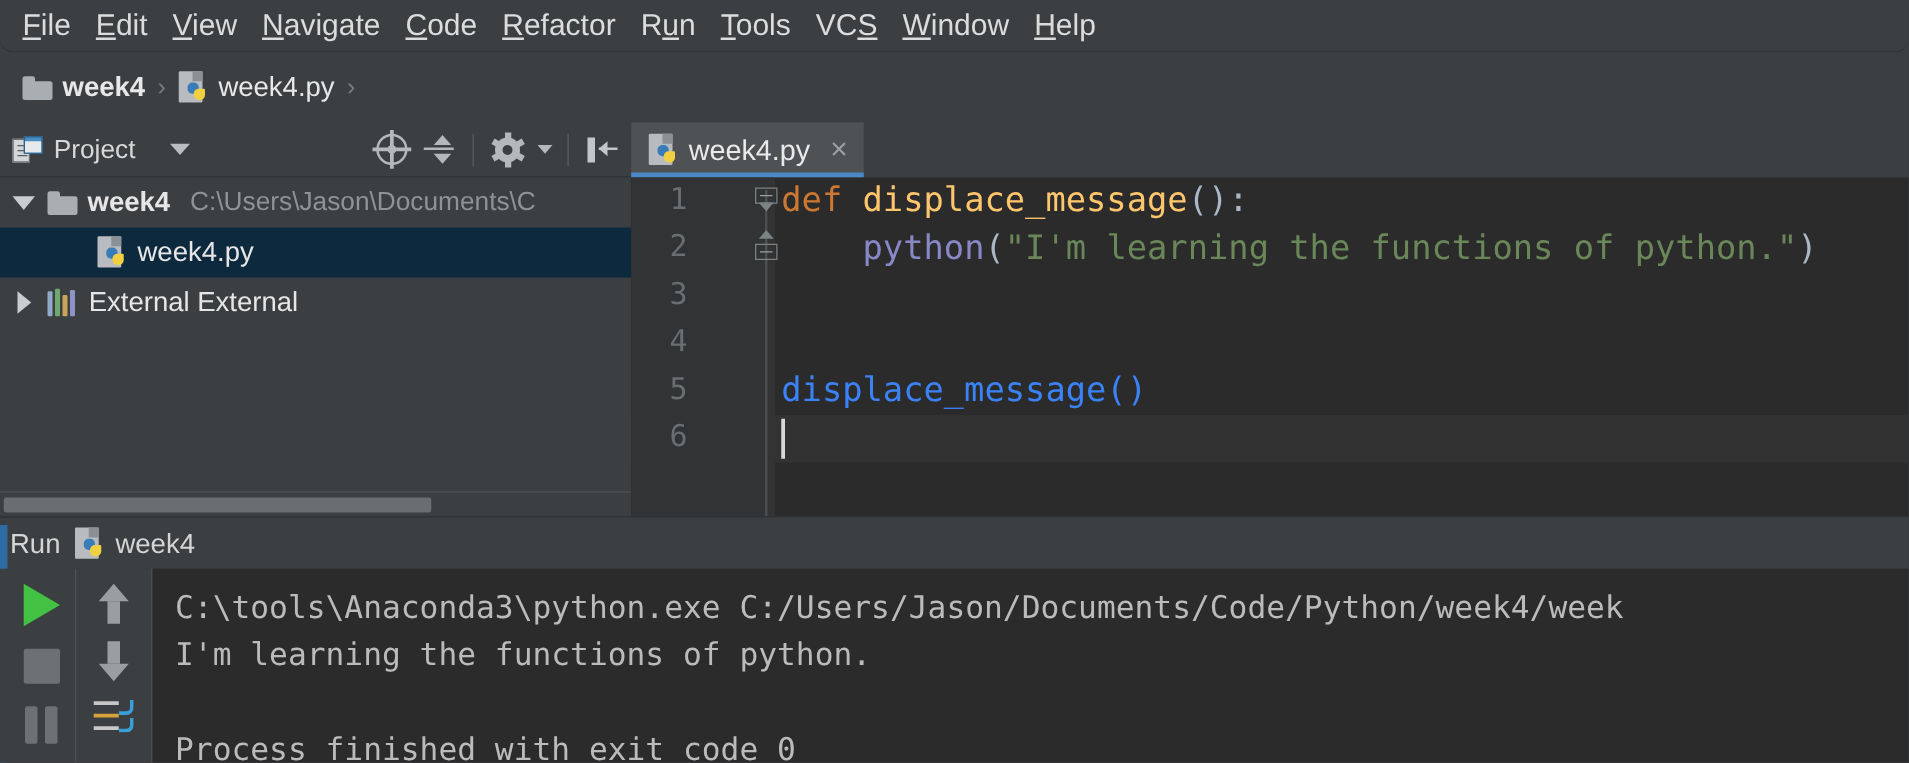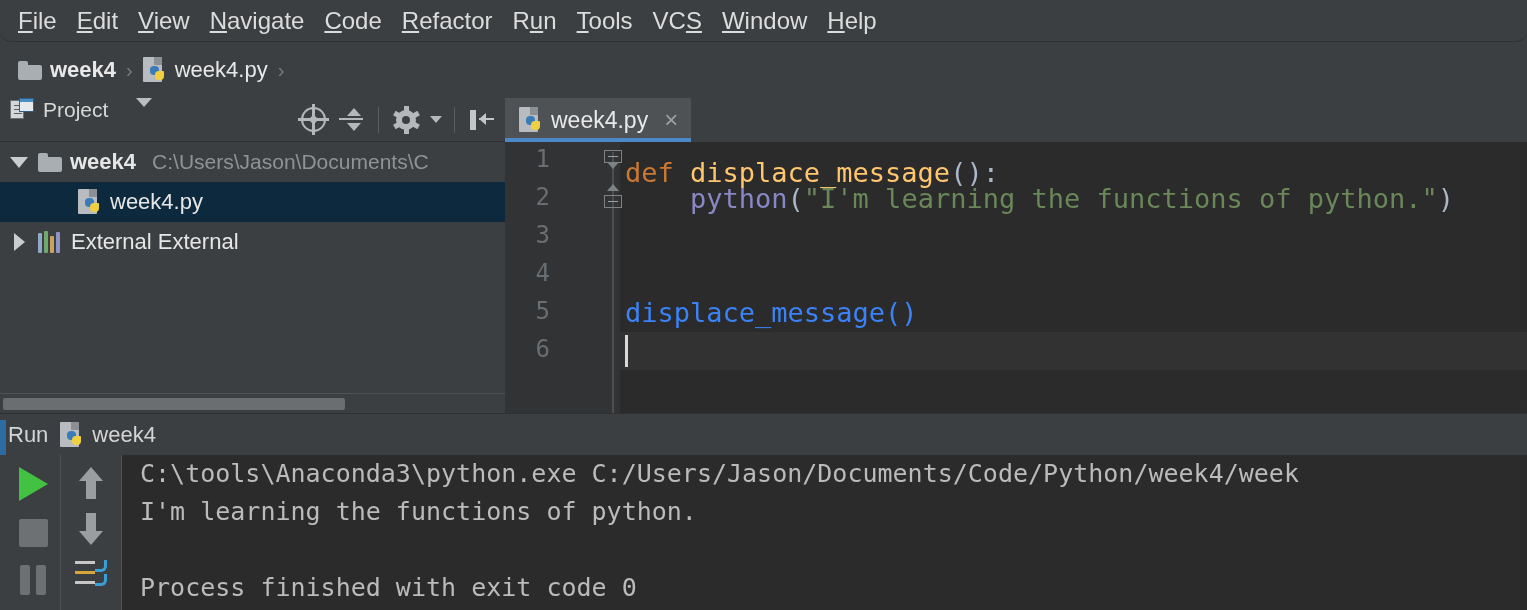--- a/index.html
+++ b/index.html
@@ -59,21 +59,21 @@
     background: #3a7cb8; border-radius: 4px 4px 1px 4px;
   }
   .py-ico .snake-y {
     position: absolute; left: 12px; top: 14px; width: 9px; height: 9px;
     background: #f0d040; border-radius: 4px 1px 4px 4px;
   }
 
   
   .twheader {
     position: absolute; left: 0; top: 98px; width: 505px; height: 44px;
-    background: #3c3f41; display: flex; padding-left: 10px;
+    background: #3c3f41; display: flex; align-items: center; padding-left: 10px;
     border-bottom: 1px solid #2e3133;
   }
   .tw-title { color: #d8d8d8; font-size: 21px; margin-left: 9px; }
   .caret-dn {
     width: 0; height: 0; border-left: 8px solid transparent;
     border-right: 8px solid transparent; border-top: 9px solid #b9bdc0;
     margin-left: 28px;
   }
   .tw-actions {
     margin-left: auto; display: flex; align-items: center; gap: 8px;
@@ -331,21 +331,21 @@
     position: absolute; right: 0; width: 12px; height: 12px;
     border: 3px solid #3a9fd8; border-left: none; border-top: none;
     border-radius: 0 0 6px 0;
   }
   .wrap-ico .ww.a { top: 1px; }
   .wrap-ico .ww.b { top: 15px; }
   .console {
     position: absolute; left: 122px; top: 0; right: 0; height: 155px;
     background: #2b2b2b; overflow: hidden;
     font-family: "DejaVu Sans Mono", monospace; font-size: 25px;
-    color: #bbbbbb; padding: 0 0 0 18px;
+    color: #bbbbbb; padding: 12px 0 0 18px;
   }
   .console-line { height: 38px; line-height: 38px; white-space: pre; }
 </style>
 </head>
 <body>
 
 <div id="app">
 
   <div class="menubar">
     <div class="menu-item"><span class="mn">F</span>ile</div>
@@ -486,21 +486,21 @@
       <span class="fold-mark" style="top:8px;">
         <span class="bx"></span>
           <span class="tip"></span>
       </span>
       <span class="fold-mark end" style="top:48px;">
         <span class="tip"></span>
           <span class="bx"></span>
       </span>
     </div>
     <div class="code-area">
-      <div class="code-line" style="top:12px;"><span class="kw">def </span><span class="fn">displace_message</span><span class="pln">():</span></div>
+      <div class="code-line" style="top:0px;"><span class="kw">def </span><span class="fn">displace_message</span><span class="pln">():</span></div>
       <div class="code-line" style="top:38px;"><span class="pln">    </span><span class="bi">python</span><span class="pln">(</span><span class="str">"I'm learning the functions of python."</span><span class="pln">)</span></div>
       <div class="code-line" style="top:76px;"></div>
       <div class="code-line" style="top:114px;"></div>
       <div class="code-line" style="top:152px;"><span class="plain-white">displace_message()</span></div>
       <div class="code-line" style="top:190px;"></div>
       <span class="caret" style="left:5px; top:193px;"></span>
     </div>
   </div>
 
   <div class="run-header">

